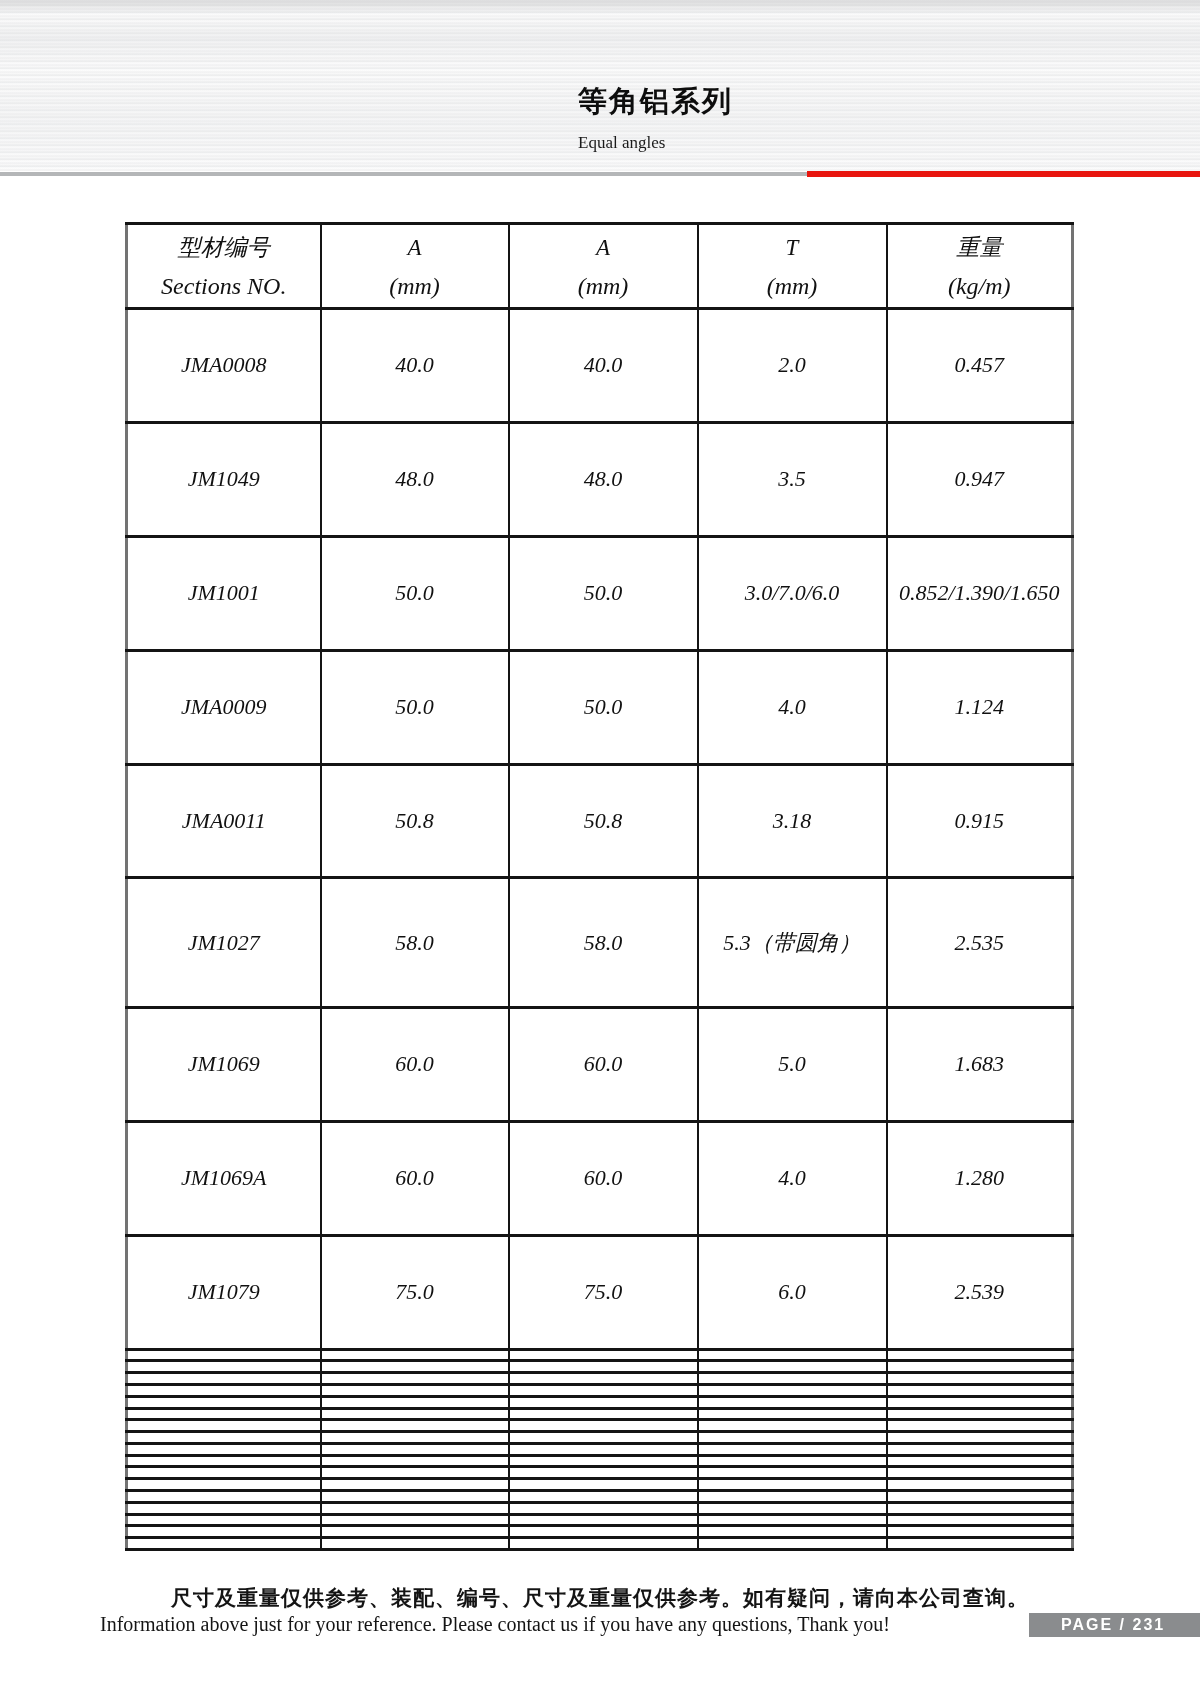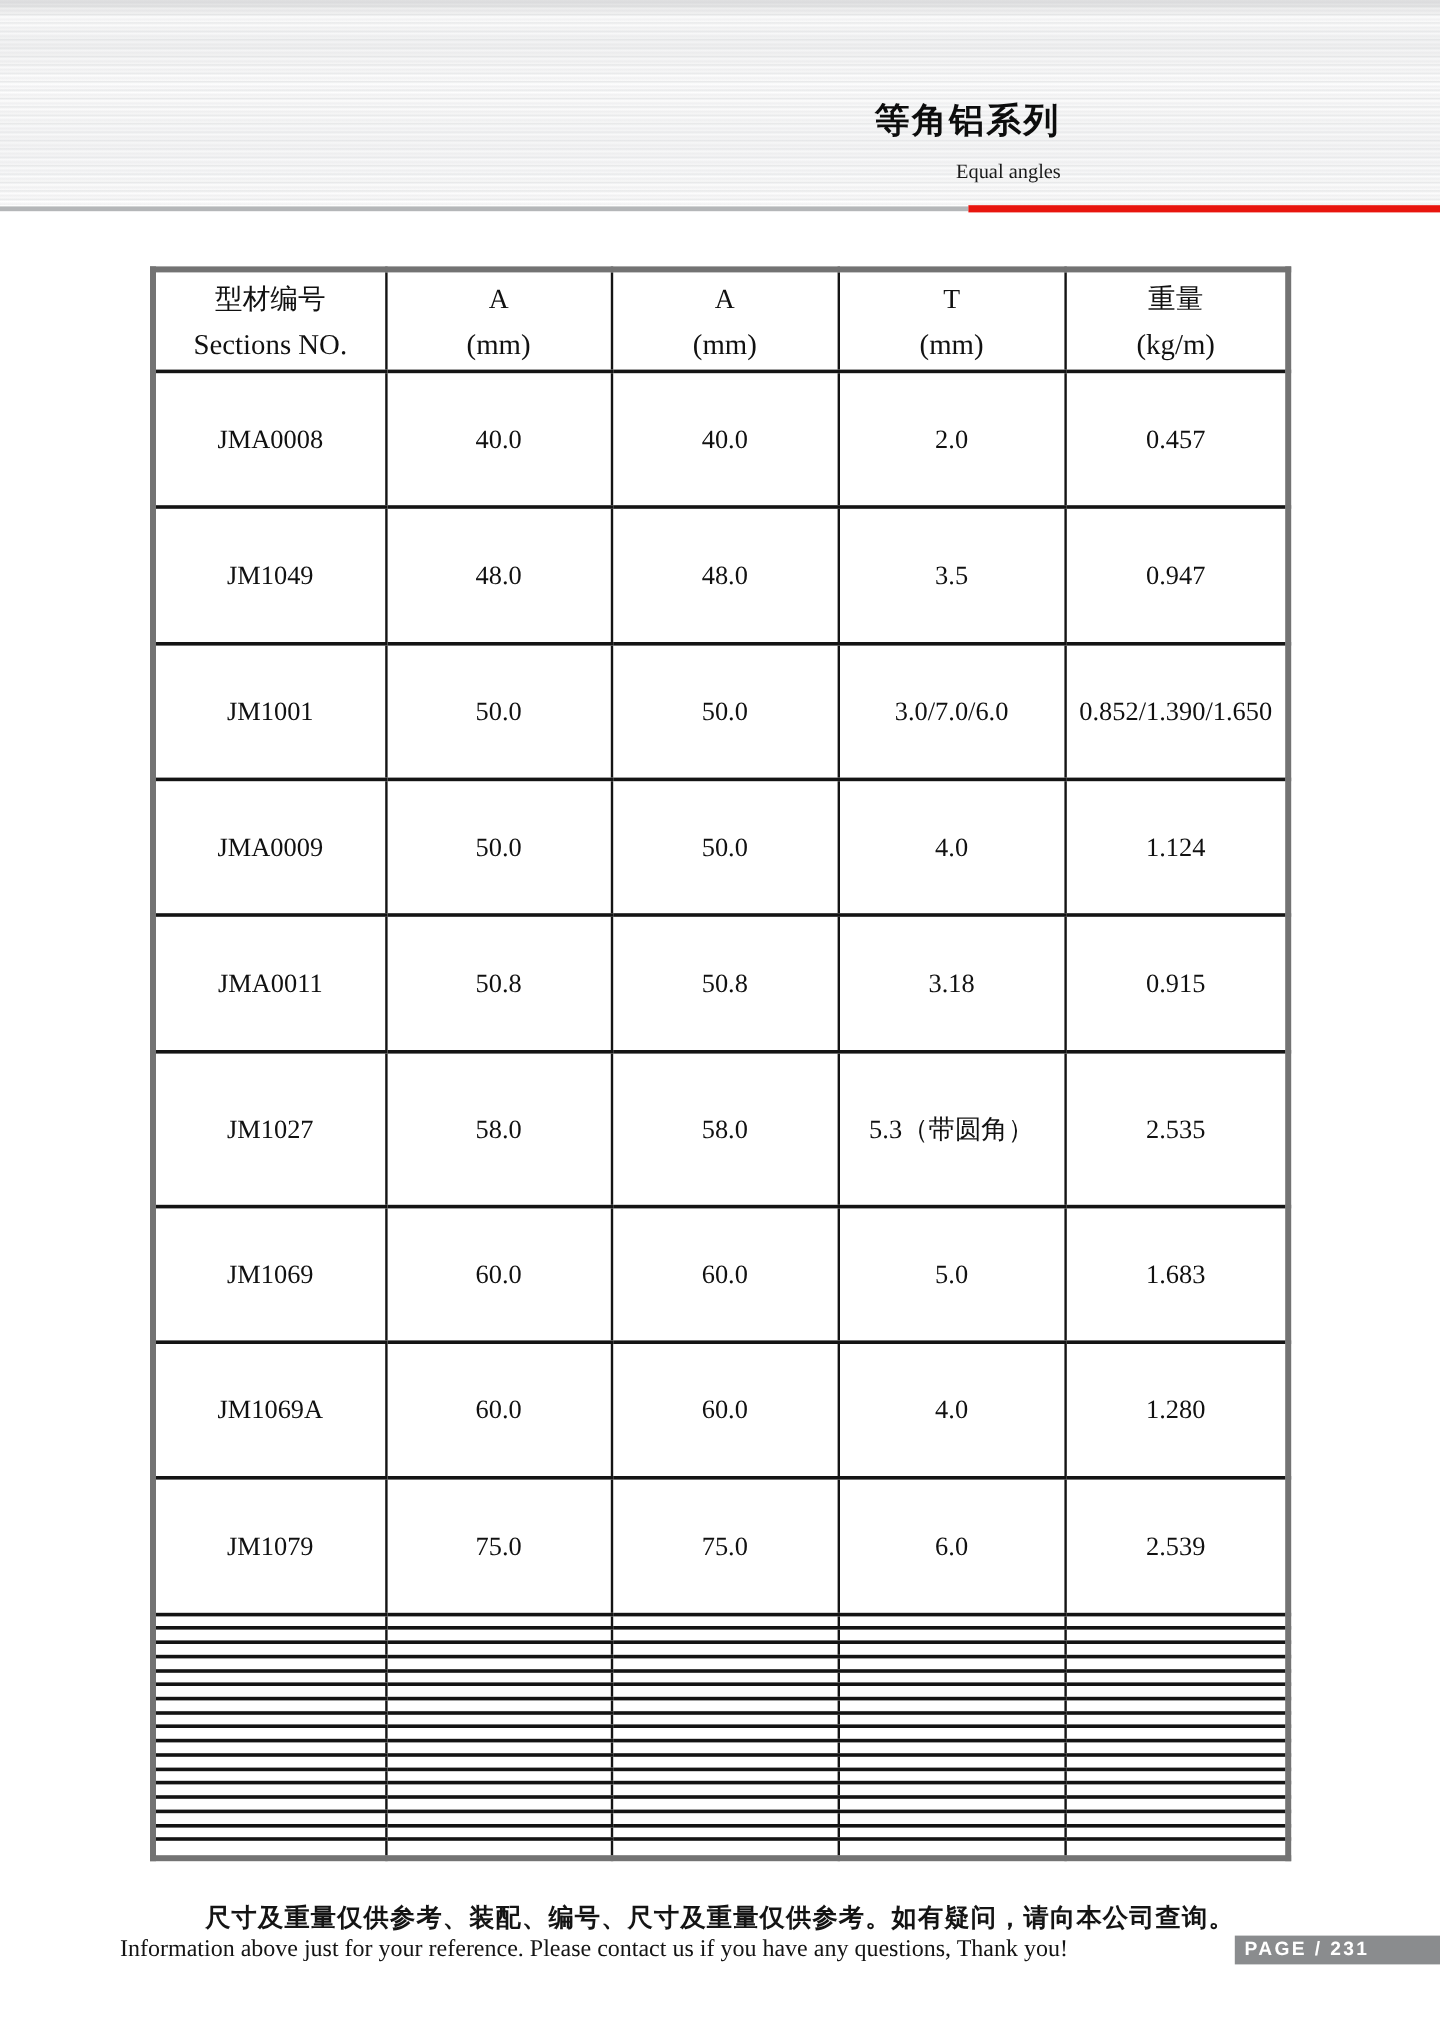--- a/index.html
+++ b/index.html
@@ -23,22 +23,22 @@
     background:
       linear-gradient(180deg, rgba(185,186,188,0.45) 0%, rgba(255,255,255,0) 9%,
                       rgba(220,221,223,0.35) 22%, rgba(255,255,255,0) 40%,
                       rgba(228,229,231,0.30) 70%, rgba(255,255,255,0) 100%),
       repeating-linear-gradient(180deg,
         #ffffff 0px, #f1f1f2 2px, #fafafa 4px, #e8e9ea 5px, #ffffff 7px);
   }
 
   .title-block {
     position: absolute;
-    top: 84px; left: 620px; width: 264px;
-    text-align: right;
+    top: 84px; left: 578px; width: 264px;
+    text-align: left;
   }
   .title-cn {
     font-size: 29px;
     font-weight: bold;
     letter-spacing: 2px;
     color: #0d0d0d;
     line-height: 34px;
   }
   .title-en {
     font-size: 17px;
@@ -58,21 +58,22 @@
     top: 171px; left: 807px;
     width: 393px; height: 6px;
   }
 
   .profile-table {
     position: absolute;
     left: 125px; top: 222px;
     width: 946px; height: 1329px;
     border-collapse: collapse;
     table-layout: fixed;
-    border: 5px solid #737373;
+    border: 3px solid #737373;
+    font-style: italic;
   }
   .profile-table th, .profile-table td {
     border: 2px solid #141414;
     border-top-width: 3px;
     border-bottom-width: 3px;
     text-align: center;
     vertical-align: middle;
     padding: 0;
     font-weight: normal;
     overflow: hidden;
@@ -103,21 +104,21 @@
   }
 
   .page-badge {
     position: absolute;
     left: 1029px; top: 1613px;
     width: 171px; height: 24px;
     font-family: "Liberation Sans", sans-serif;
     font-weight: bold;
     font-size: 16px;
     line-height: 24px;
-    padding-left: 8px;
+    padding-left: 32px;
     letter-spacing: 2px;
     color: #ffffff;
   }
 </style>
 </head>
 <body>
 
 <div class="page">
 
   <div class="header-band"></div>

